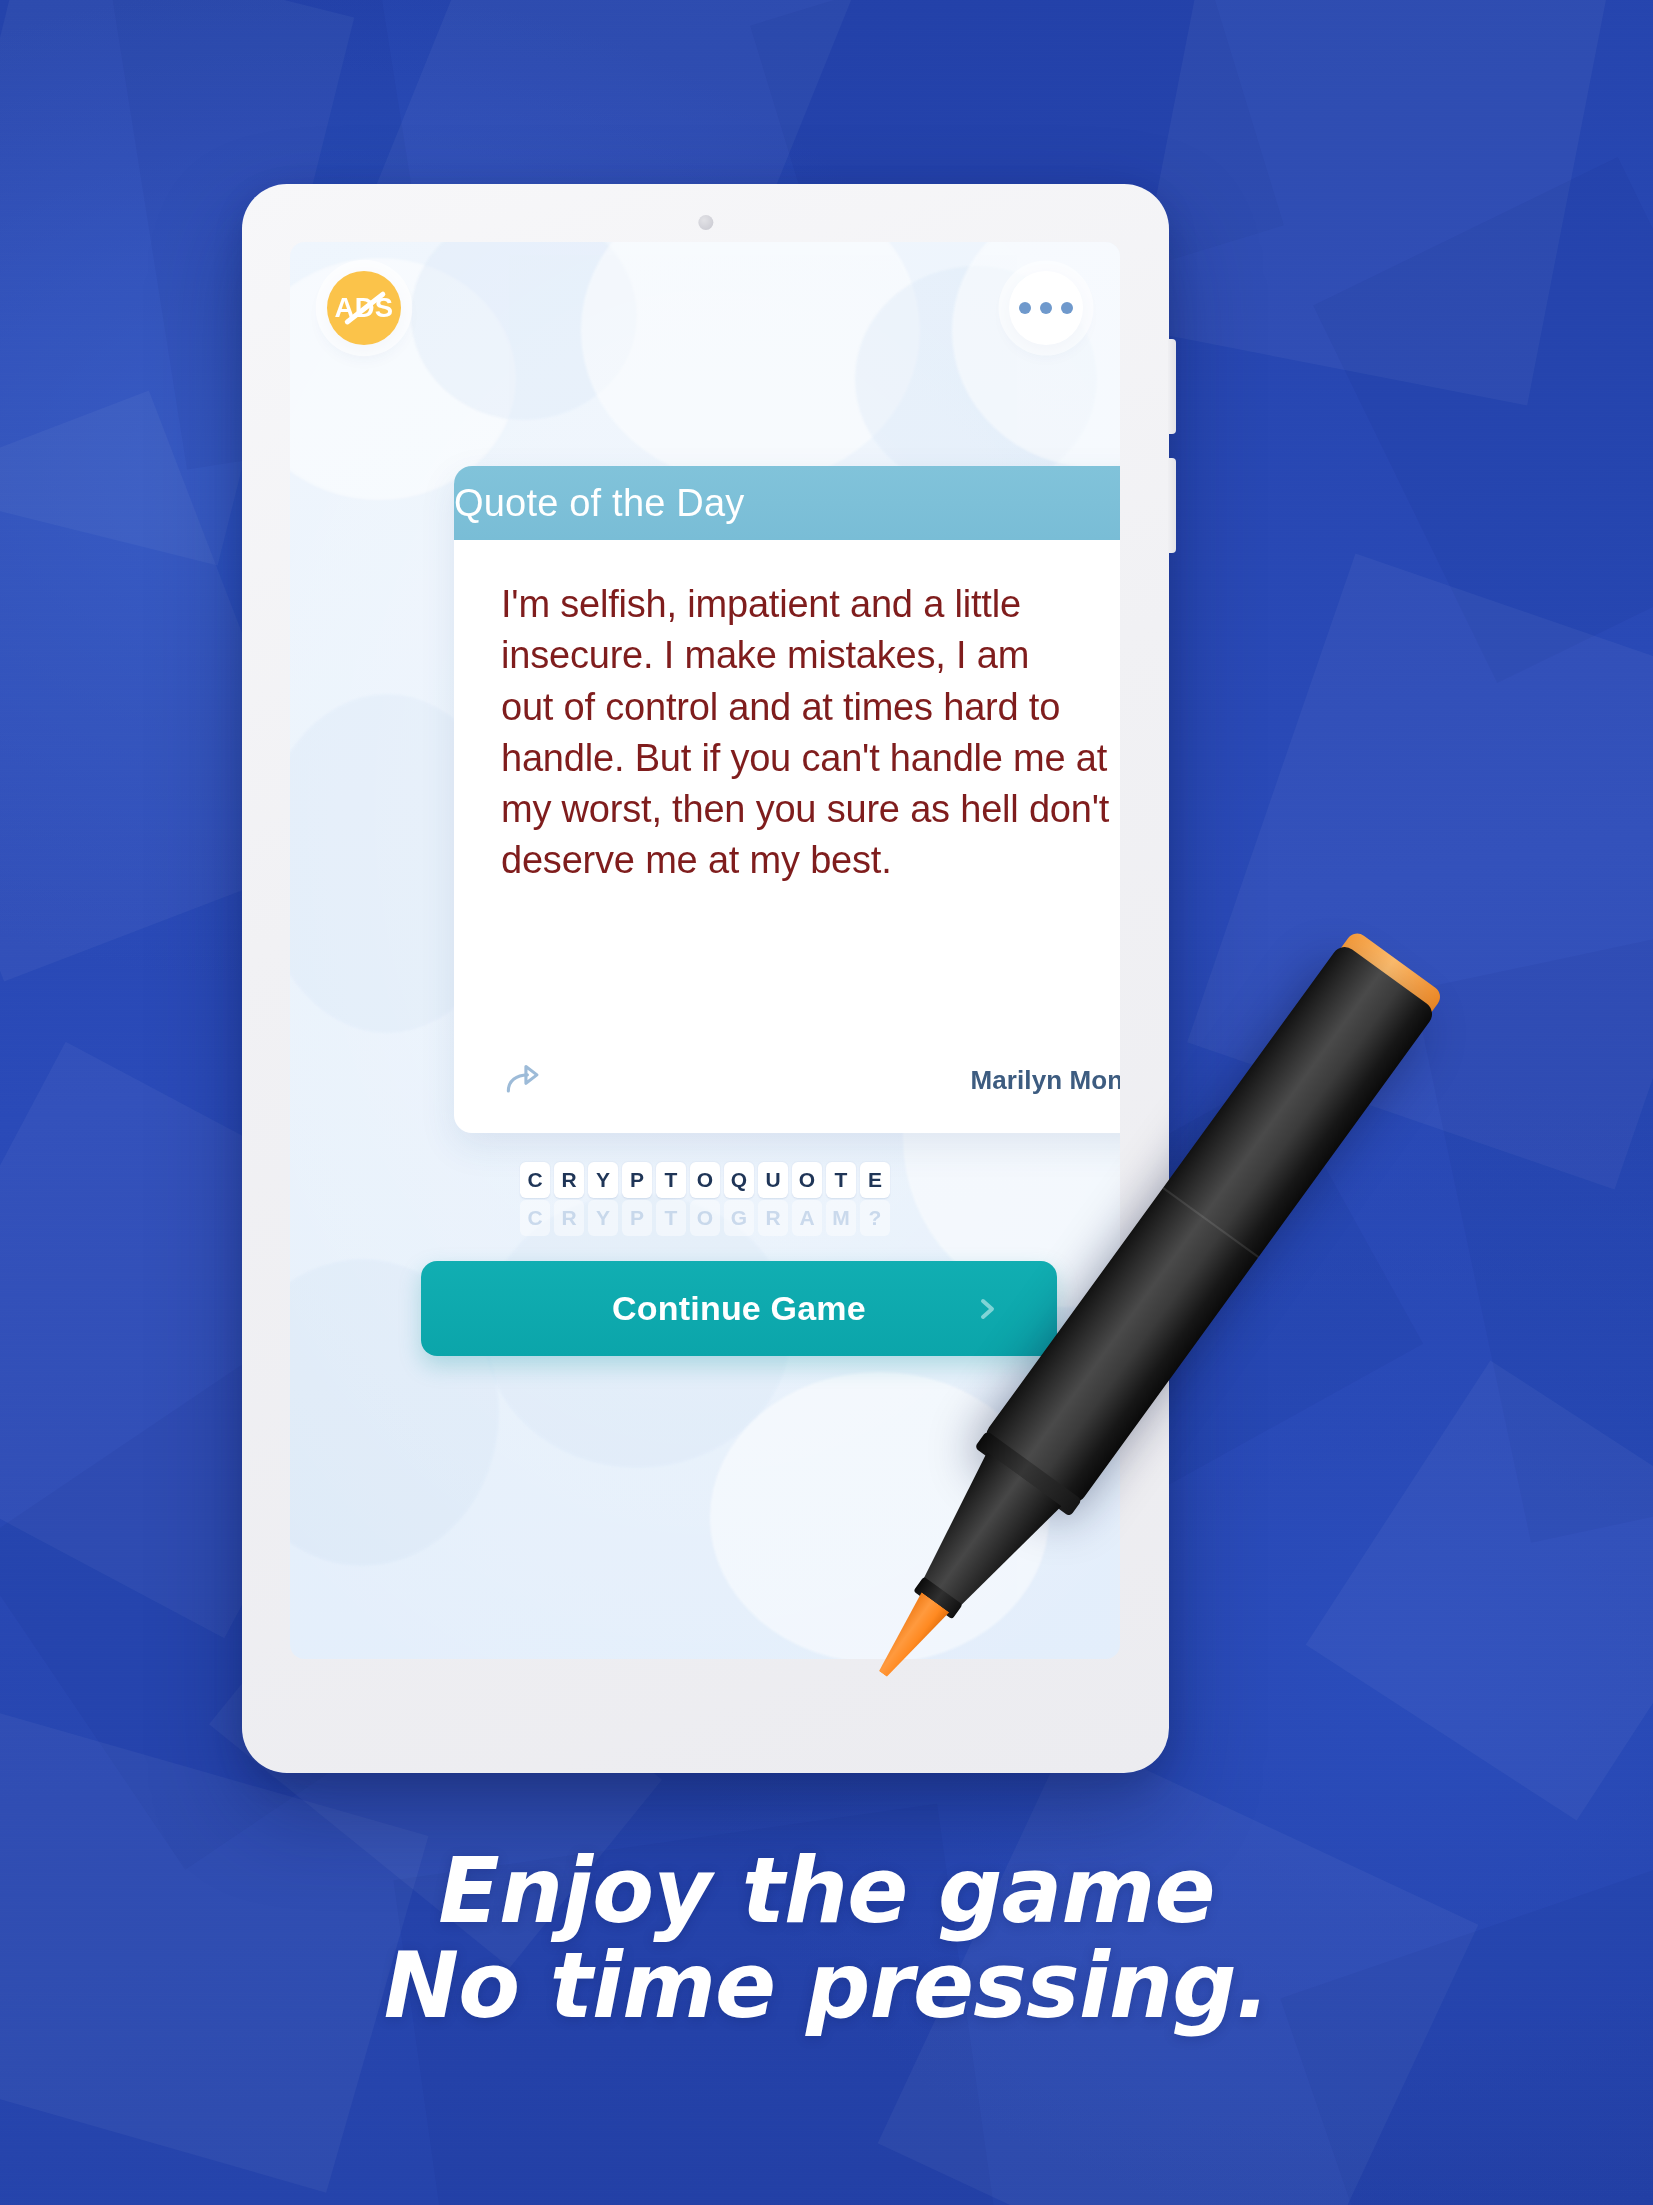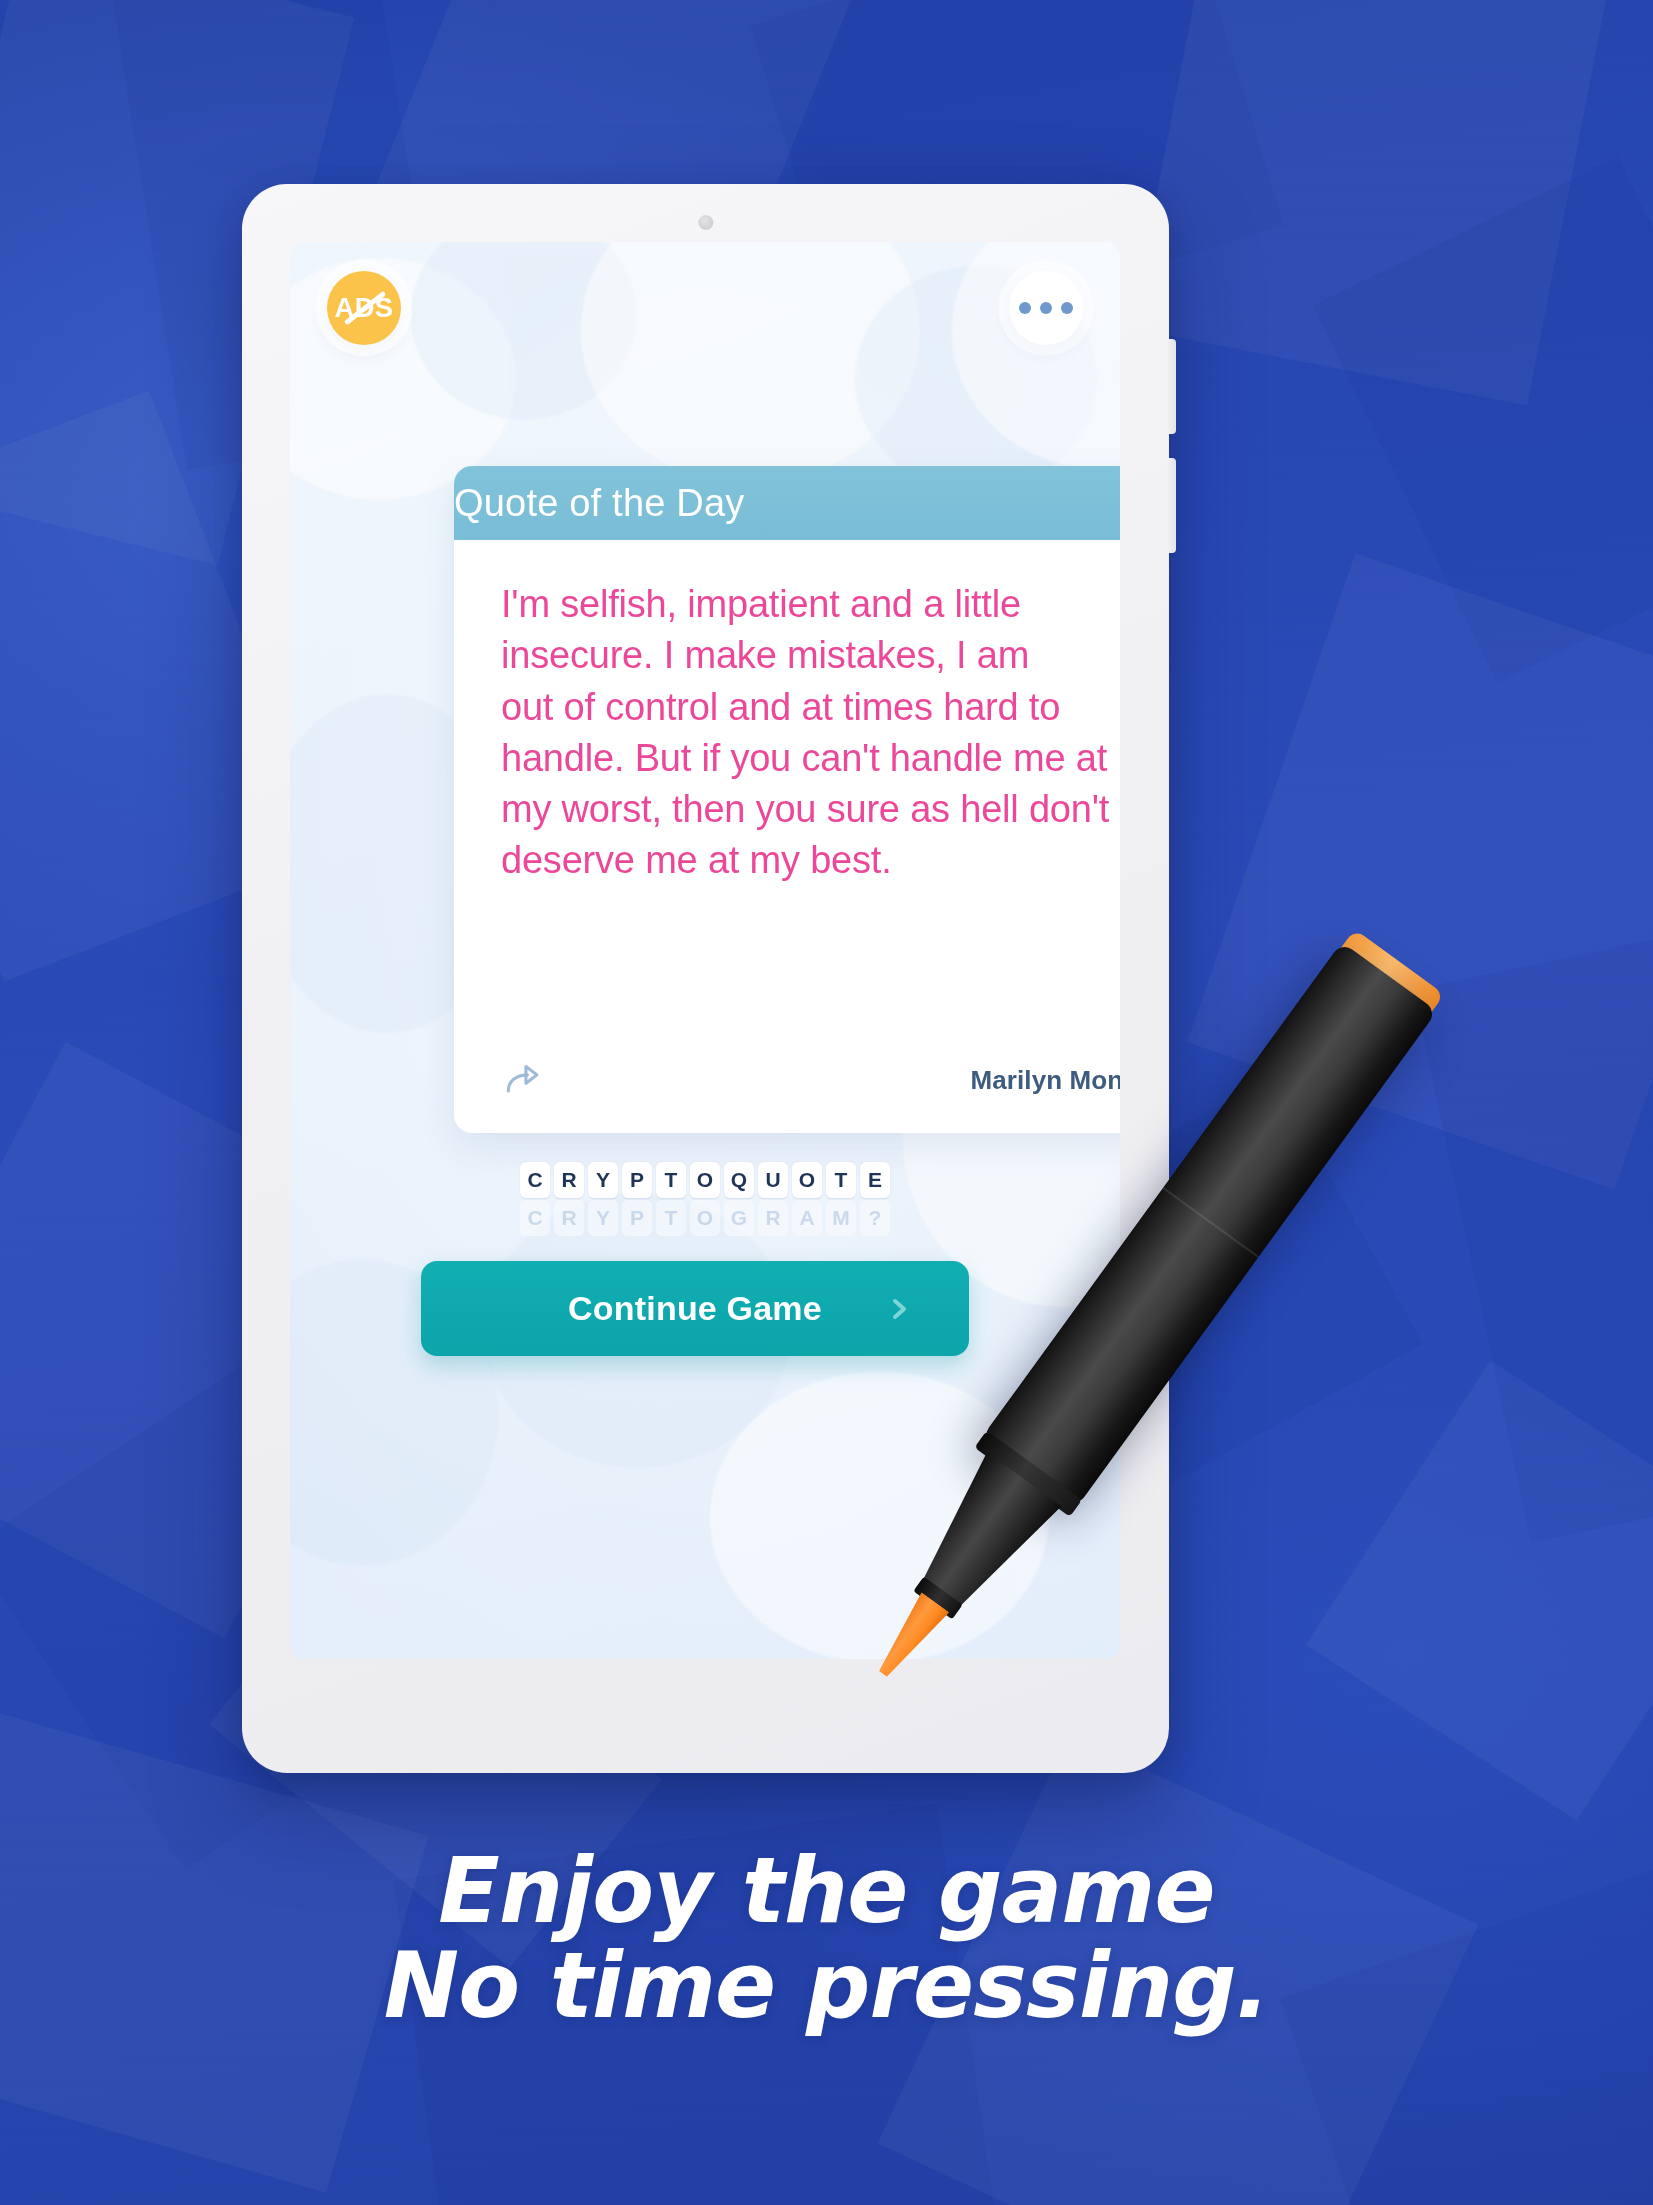--- a/index.html
+++ b/index.html
@@ -78,21 +78,21 @@
     display:flex;flex-direction:column;
   }
   #quote-header{
     height:74px;flex:0 0 74px;
     background:linear-gradient(180deg,#81c3da 0%,#79bdd6 100%);
     display:flex;align-items:center;justify-content:flex-start;
   }
   #quote-title{color:#ffffff;font-size:38px;font-weight:400;letter-spacing:0.2px;}
   #quote-body{flex:1;position:relative;padding:39px 47px 0 47px;}
   #quote-text{
-    color:#ec4899;font-size:38px;line-height:1.35;font-weight:400;
+    color:#7f1d1d;font-size:38px;line-height:1.35;font-weight:400;
     letter-spacing:-0.2px;white-space:pre-line;
   }
   #quote-footer{position:absolute;left:0;right:0;bottom:31px;
     display:flex;align-items:center;justify-content:space-between;padding:0 47px;}
   #share-icon{width:44px;height:44px;cursor:pointer;}
   #quote-author{color:#3d5c80;font-size:26px;font-weight:bold;letter-spacing:0.1px;}
 
   
   #logo{position:absolute;left:0;right:0;top:920px;display:flex;flex-direction:column;
     align-items:center;gap:1.6px;}
@@ -101,21 +101,21 @@
     width:30px;height:36px;border-radius:5.7px;background:#ffffff;
     display:flex;align-items:center;justify-content:center;
     font-size:21px;font-weight:bold;color:#1f3557;letter-spacing:0;
     box-shadow:0 0.8px 1.6px rgba(40,70,140,.12);
   }
   .logo-row.sub .tile{background:rgba(255,255,255,.45);color:rgba(150,180,215,.45);
     box-shadow:none;}
 
   
   #continue-button{
-    position:absolute;left:131px;top:1019px;width:548px;height:95px;border-radius:16px;
+    position:absolute;left:131px;top:1019px;width:636px;height:95px;border-radius:16px;
     background:linear-gradient(180deg,#11aeb2 0%,#0ba5aa 100%);
     box-shadow:0 9.7px 22.6px rgba(12,150,160,.26);
     display:flex;align-items:center;justify-content:center;position:absolute;cursor:pointer;
   }
   #continue-label{color:#ffffff;font-size:34px;font-weight:bold;letter-spacing:0.2px;}
   #continue-chevron{position:absolute;right:58px;top:50%;transform:translateY(-50%);
     width:24px;height:24px;}
 
   
   #pen{position:absolute;left:1317px;top:962px;width:166px;height:880px;

